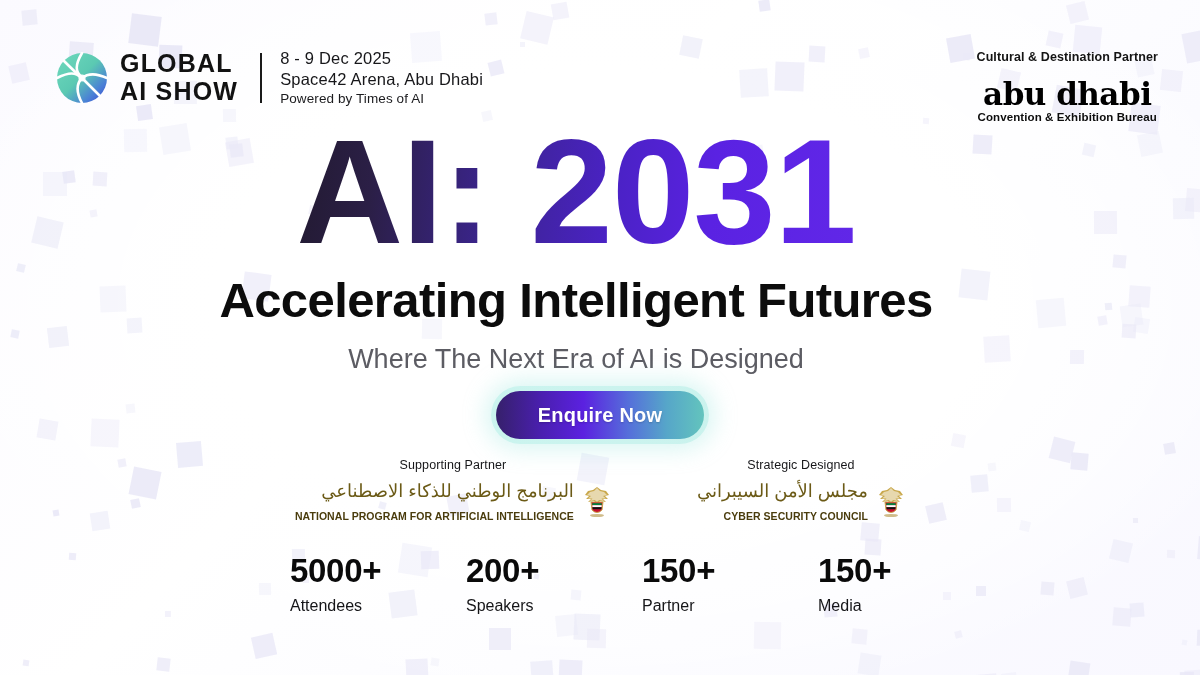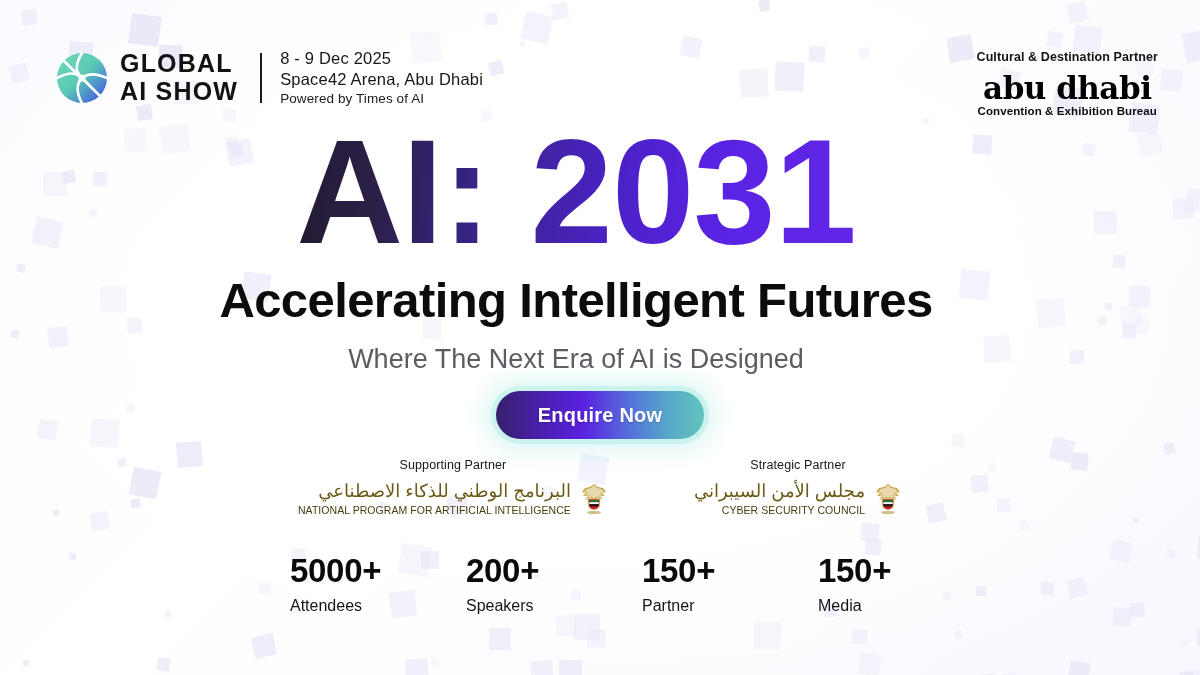--- a/index.html
+++ b/index.html
@@ -35,21 +35,21 @@
   .event-info .l1 { font-size:16.5px; font-weight:400; letter-spacing:.2px; }
   .event-info .l2 { font-size:16.5px; font-weight:400; letter-spacing:.2px; }
   .event-info .l3 { font-size:13.5px; font-weight:400; letter-spacing:.1px; color:#1b1b1e; }
 
   
   .ad-partner { position:absolute; top:50px; right:42px; text-align:center; z-index:5; }
   .ad-partner .cap { font-size:12.5px; font-weight:600; color:#141414; letter-spacing:.1px; }
   .ad-partner .brand {
     font-family:"DejaVu Serif", serif;
     font-size:31px; font-weight:700; color:#000; letter-spacing:-.5px;
-    line-height:1.08; margin-top:8px;
+    line-height:1.08; margin-top:14px;
   }
   .ad-partner .sub { font-size:11.5px; font-weight:700; color:#0d0d0d; letter-spacing:.1px; margin-top:0px; }
 
   
   .hero { position:absolute; top:118px; left:0; width:1152px; text-align:center; z-index:4; }
   .headline {
     font-family:"Liberation Sans", sans-serif;
     font-weight:700;
     font-size:148px;
     line-height:1.0;
@@ -87,21 +87,21 @@
     text-shadow:0 1px 2px rgba(0,0,0,.18);
   }
 
   
   .partners { position:absolute; top:458px; left:0; width:1200px; display:flex; justify-content:center; gap:86px; z-index:5; }
   .p-col { text-align:center; }
   .p-cap { font-size:12.5px; font-weight:400; color:#17171a; letter-spacing:.1px; }
   .p-body { display:flex; align-items:center; gap:9px; margin-top:9px; }
   .p-text { text-align:right; }
   .p-ar { font-family:Liberation Sans, sans-serif; font-size:18px; color:#6b5a16; direction:rtl; line-height:1.15; }
-  .p-en { font-family:"Liberation Sans", sans-serif; font-weight:400; font-size:10.5px; color:#4a3c0d; letter-spacing:.05px; margin-top:2px; white-space:nowrap; }
+  .p-en { font-family:"Liberation Sans", sans-serif; font-weight:700; font-size:10.5px; color:#4a3c0d; letter-spacing:.05px; margin-top:8px; white-space:nowrap; }
   .emblem { width:28px; height:34px; flex:0 0 28px; }
 
   
   .stats { position:absolute; top:552px; left:0; width:1200px; display:flex; justify-content:center; gap:84px; z-index:5; }
   .stat { text-align:left; min-width:92px; }
   .stat .num { font-family:"Liberation Sans", sans-serif; font-weight:700; font-size:33px; color:#0a0a0a; letter-spacing:-.3px; }
   .stat .lbl { font-family:"Liberation Sans", sans-serif; font-weight:400; font-size:16px; color:#151518; margin-top:7px; }
 
   
   .site-url {
@@ -327,21 +327,21 @@
               <rect x="9.3" y="23.2" width="9.4" height="2" fill="#111111"></rect>
               <path d="M8 18 L20 18 L19 26 Q14 31 9 26 Z" fill="none" stroke="#c9a84c" stroke-width="1"></path>
               <ellipse cx="14" cy="31.5" rx="7" ry="1.6" fill="#b08f3c" opacity=".6"></ellipse>
             </g>
           </svg>
         </span>
       </div>
     </div>
 
     <div class="p-col">
-      <div class="p-cap">Strategic Partner</div>
+      <div class="p-cap">Strategic Designed</div>
       <div class="p-body">
         <div class="p-text">
           <div class="p-ar">مجلس الأمن السيبراني</div>
           <div class="p-en">CYBER SECURITY COUNCIL</div>
         </div>
         <span class="emblem">
           <svg viewBox="0 0 28 34" width="28" height="34">
             <g>
               <path d="M14 3 L10 6 L5 7 L2 11 L6 12 L3 15 L8 15 L5 18 L11 17 L14 20 L17 17 L23 18 L20 15 L25 15 L22 12 L26 11 L23 7 L18 6 Z" fill="#c9a84c"></path>
               <path d="M14 4 L11 7 L7 8 L4 11 L8 12 L5 14.5 L9.5 14.5 L7 17 L12 16 L14 18.5 L16 16 L21 17 L18.5 14.5 L23 14.5 L20 12 L24 11 L21 8 L17 7 Z" fill="#ffffff" opacity=".55"></path>

